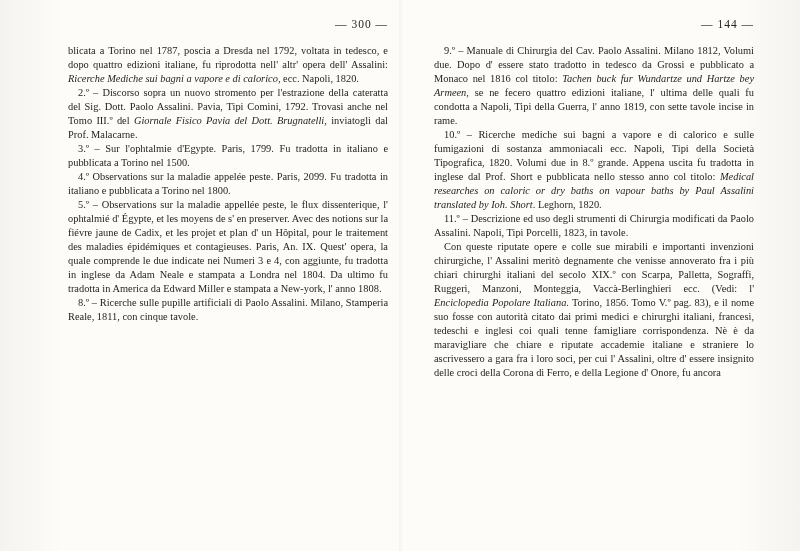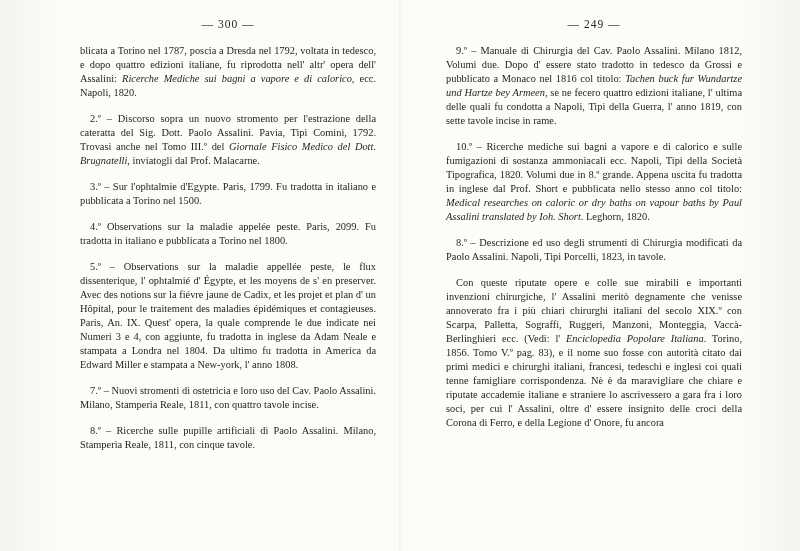--- a/index.html
+++ b/index.html
@@ -33,63 +33,62 @@
   }
   .column {
     position: absolute;
     top: 18px;
     width: 320px;
   }
   .col-left  { left: 68px; }
   .col-right { left: 434px; }
 
   .folio {
-    text-align: center;
+    text-align: right;
     font-size: 11.5px;
     letter-spacing: 1px;
     margin-bottom: 14px;
     color: #26241f;
   }
   .textblock {
     font-size: 10.4px;
     line-height: 1.345;
     text-align: justify;
     color: #201e1a;
     hyphens: manual;
   }
   .textblock p {
-    margin: 12px;
+    margin: 0;
     text-indent: 0;
   }
   .textblock p.ind {
     text-indent: 10px;
   }
   .it { font-style: italic; }
 </style>
 </head>
 <body>
 
 <div class="page">
   <div class="spine"></div>
 
   <div class="column col-left">
     <div class="folio">— 300 —</div>
     <div class="textblock">
         <p><span>blicata a Torino nel 1787, poscia a Dresda nel 1792, voltata in tedesco, e dopo quattro edizioni italiane, fu riprodotta nell' altr' opera dell' Assalini: </span><span class="it">Ricerche Mediche sui bagni a vapore e di calorico</span><span>, ecc. Napoli, 1820.</span></p>
-        <p class="ind"><span>2.º – Discorso sopra un nuovo stromento per l'estrazione della cateratta del Sig. Dott. Paolo Assalini. Pavia, Tipi Comini, 1792. Trovasi anche nel Tomo III.º del </span><span class="it">Giornale Fisico Medico del Dott. Brugnatelli</span><span>, inviatogli dal Prof. Malacarne.</span></p>
+        <p class="ind"><span>2.º – Discorso sopra un nuovo stromento per l'estrazione della cateratta del Sig. Dott. Paolo Assalini. Pavia, Tipi Comini, 1792. Trovasi anche nel Tomo III.º del </span><span class="it">Giornale Fisico Pavia del Dott. Brugnatelli</span><span>, inviatogli dal Prof. Malacarne.</span></p>
         <p class="ind"><span>3.º – Sur l'ophtalmie d'Egypte. Paris, 1799. Fu tradotta in italiano e pubblicata a Torino nel 1500.</span></p>
         <p class="ind"><span>4.º Observations sur la maladie appelée peste. Paris, 2099. Fu tradotta in italiano e pubblicata a Torino nel 1800.</span></p>
         <p class="ind"><span>5.º – Observations sur la maladie appellée peste, le flux dissenterique, l' ophtalmié d' Égypte, et les moyens de s' en preserver. Avec des notions sur la fiévre jaune de Cadix, et les projet et plan d' un Hôpital, pour le traitement des maladies épidémiques et contagieuses. Paris, An. IX. Quest' opera, la quale comprende le due indicate nei Numeri 3 e 4, con aggiunte, fu tradotta in inglese da Adam Neale e stampata a Londra nel 1804. Da ultimo fu tradotta in America da Edward Miller e stampata a New-york, l' anno 1808.</span></p>
-        <p class="ind"><span>7.º – Nuovi stromenti di ostetricia e loro uso del Cav. Paolo Assalini. Milano, Stamperia Reale, 1811, con quattro tavole incise.</span></p>
         <p class="ind"><span>8.º – Ricerche sulle pupille artificiali di Paolo Assalini. Milano, Stamperia Reale, 1811, con cinque tavole.</span></p>
       </div>
   </div>
 
   <div class="column col-right">
-    <div class="folio">— 249 —</div>
+    <div class="folio">— 144 —</div>
     <div class="textblock">
         <p class="ind"><span>9.º – Manuale di Chirurgia del Cav. Paolo Assalini. Milano 1812, Volumi due. Dopo d' essere stato tradotto in tedesco da Grossi e pubblicato a Monaco nel 1816 col titolo: </span><span class="it">Tachen buck fur Wundartze und Hartze bey Armeen</span><span>, se ne fecero quattro edizioni italiane, l' ultima delle quali fu condotta a Napoli, Tipi della Guerra, l' anno 1819, con sette tavole incise in rame.</span></p>
         <p class="ind"><span>10.º – Ricerche mediche sui bagni a vapore e di calorico e sulle fumigazioni di sostanza ammoniacali ecc. Napoli, Tipi della Società Tipografica, 1820. Volumi due in 8.º grande. Appena uscita fu tradotta in inglese dal Prof. Short e pubblicata nello stesso anno col titolo: </span><span class="it">Medical researches on caloric or dry baths on vapour baths by Paul Assalini translated by Ioh. Short</span><span>. Leghorn, 1820.</span></p>
-        <p class="ind"><span>8.º – Descrizione ed uso degli strumenti di Chirurgia modificati da Paolo Assalini. Napoli, Tipi Porcelli, 1823, in tavole.</span></p>
+        <p class="ind"><span>11.º – Descrizione ed uso degli strumenti di Chirurgia modificati da Paolo Assalini. Napoli, Tipi Porcelli, 1823, in tavole.</span></p>
         <p class="ind"><span>Con queste riputate opere e colle sue mirabili e importanti invenzioni chirurgiche, l' Assalini meritò degnamente che venisse annoverato fra i più chiari chirurghi italiani del secolo XIX.º con Scarpa, Palletta, Sograffi, Ruggeri, Manzoni, Monteggia, Vaccà-Berlinghieri ecc. (Vedi: l' </span><span class="it">Enciclopedia Popolare Italiana</span><span>. Torino, 1856. Tomo V.º pag. 83), e il nome suo fosse con autorità citato dai primi medici e chirurghi italiani, francesi, tedeschi e inglesi coi quali tenne famigliare corrispondenza. Nè è da maravigliare che chiare e riputate accademie italiane e straniere lo ascrivessero a gara fra i loro soci, per cui l' Assalini, oltre d' essere insignito delle croci della Corona di Ferro, e della Legione d' Onore, fu ancora</span></p>
       </div>
   </div>
 </div>
 
 </body></html>

